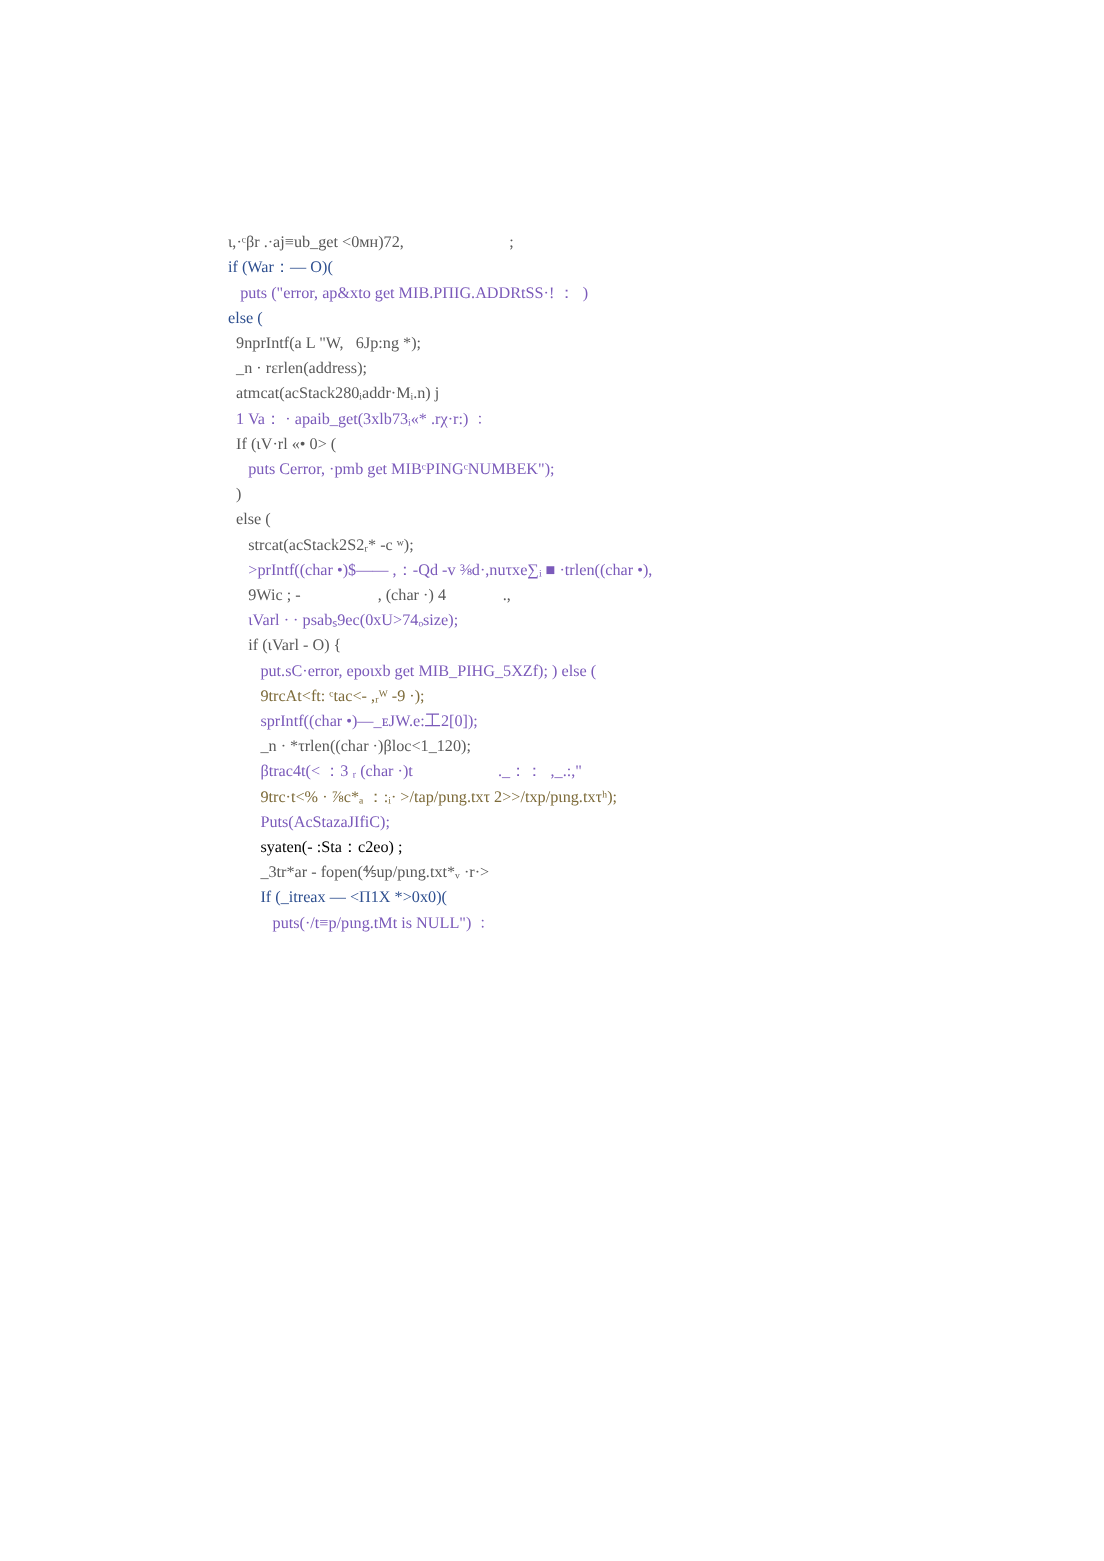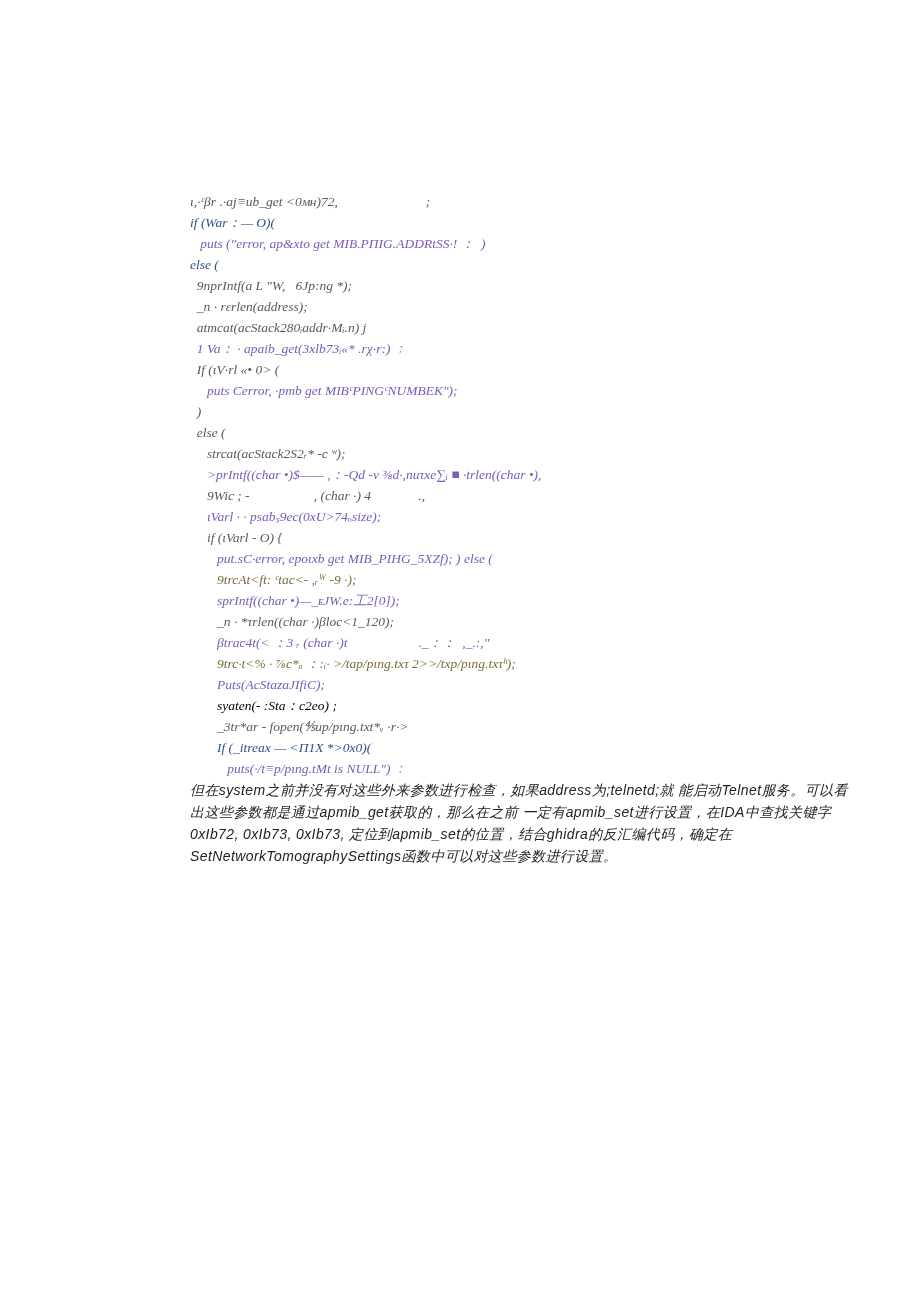--- a/index.html
+++ b/index.html
@@ -6,21 +6,20 @@
     margin: 0;
     padding: 0;
     background: #fff;
     font-family: "Times New Roman", serif;
     width: 920px;
   }
   .page {
     padding: 170px 72px 200px 190px;
     box-sizing: border-box;
     width: 920px;
-    font-style: italic;
   }
   .code-block {
     font-family: "Times New Roman", serif;
     font-size: 13.5px;
     line-height: 21px;
     color: #595959;
     white-space: pre;
   }
   .code-block .kw { color: #2e4f8f; }
   .code-block .fn { color: #7b5aba; }
@@ -72,15 +71,14 @@
 <span>        _n · *τrlen((char ·)βloc&lt;1_120);</span>
 <span class="fn">        βtrac4t(&lt; ：3 ᵣ (char ·)t                     ._：：  ,_.:,"</span>
 <span class="str">        9trc·t&lt;% · ⅞c*ₐ ：:ᵢ· &gt;/tap/pιng.txτ 2&gt;&gt;/txp/pιng.txτʰ);</span>
 <span class="fn">        Puts(AcStazaJIfiC);</span>
 <span class="dk">        syaten(- :Sta：c2eo) ;</span>
 <span>        _3tr*ar - fopen(⅘up/pιng.txt*ᵥ ·r·&gt;</span>
 <span class="kw">        If (_itreax — &lt;Π1X *&gt;0x0)(</span>
 <span class="fn">           puts(·/t≡p/pιng.tMt is NULL") ﹕</span></div>
 
 
-  <div class="para">但在system之前并没有对这些外来参数进行检查，如果address为;telnetd;就   能启动Telnet服务。可以看出这些参数都是通过apmib_get获取的，那么在之前   一定有apmib_set进行设置，在IDA中查找关键字0xIb72, 0xIb73, 0xIb73, 定位到apmib_set的位置，结合ghidra的反汇编代码，确定在 SetNetworkTomographySettings函数中可以对这些参数进行设置。</div>
 
 </div>
 
 </body></html>

